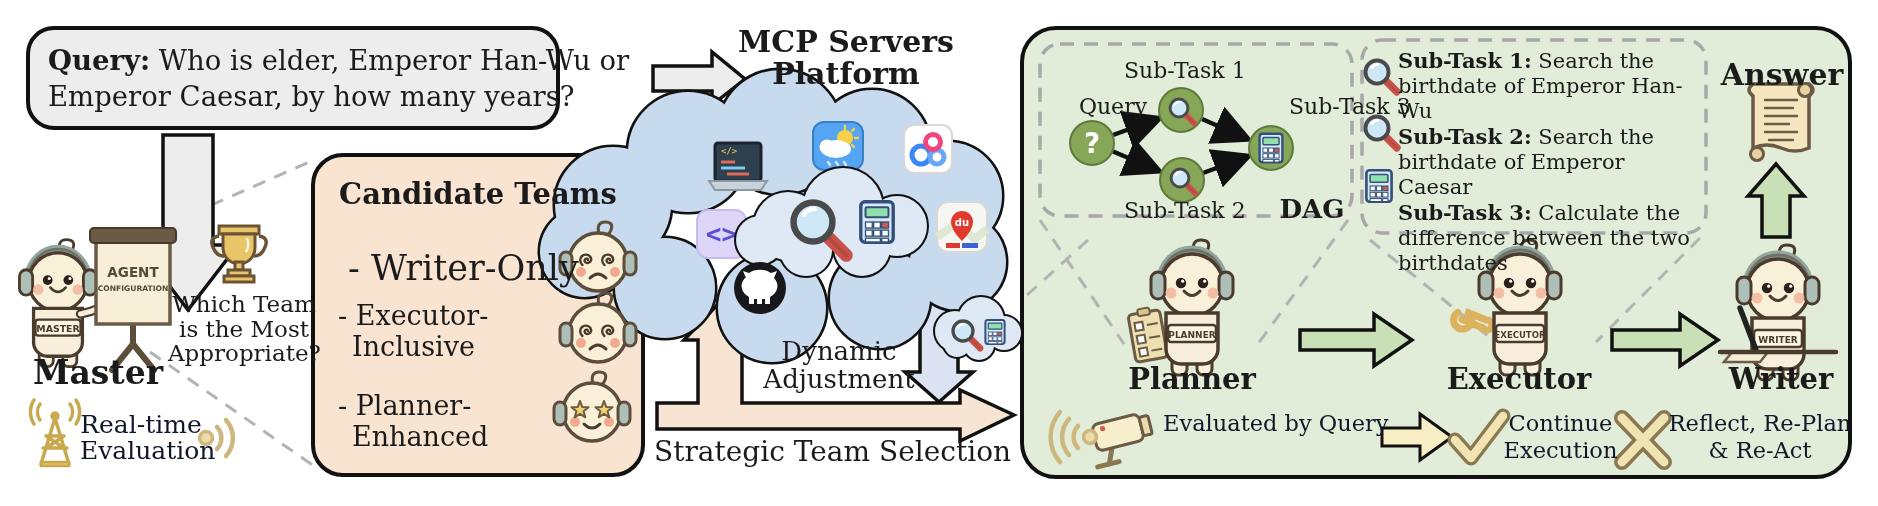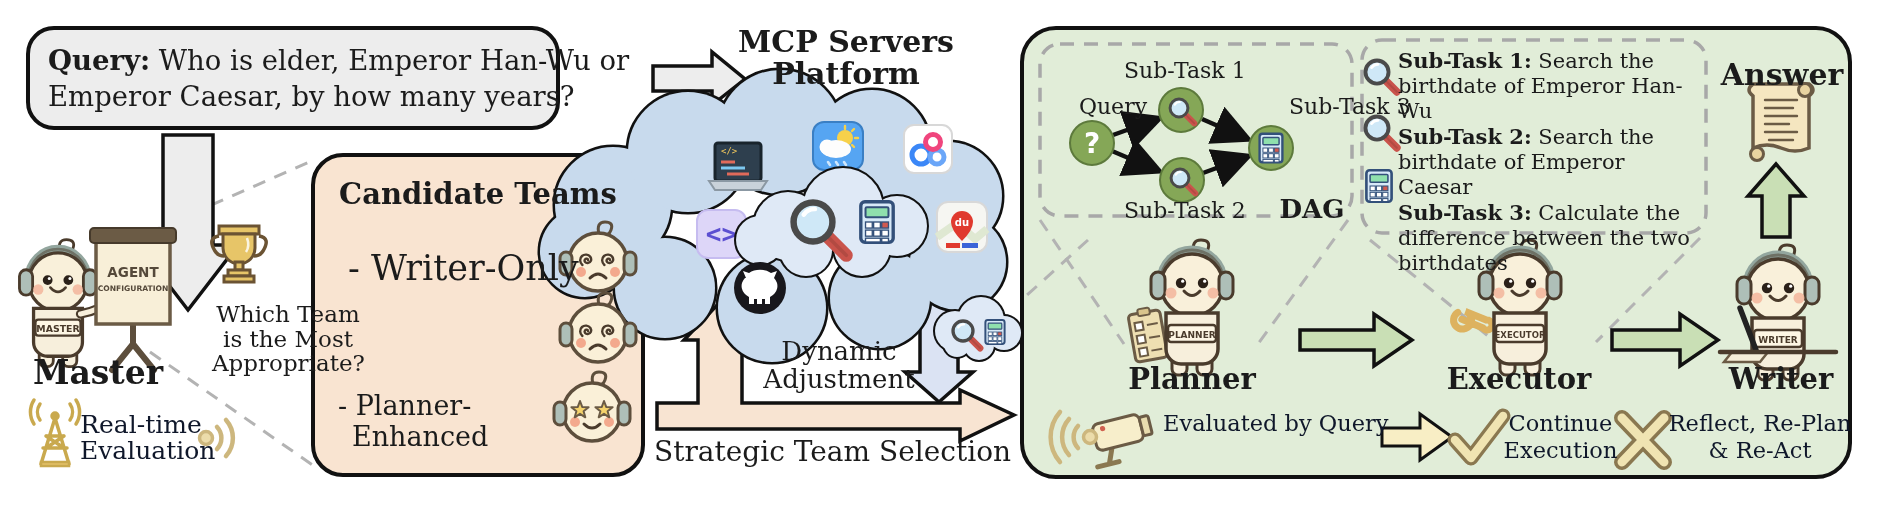--- a/index.html
+++ b/index.html
@@ -348,35 +348,39 @@
 <div class="t nw" style="left:48px;top:42px;width:492px;font-size:27.5px;line-height:36px;text-align:center;">
   <div><span class="b">Query:</span><span> Who is elder, Emperor Han-Wu or</span></div>
   <div>Emperor Caesar, by how many years?</div>
 </div>
 
 <div class="t b c" style="left:726px;top:26px;width:240px;font-size:30px;line-height:32px;">
   <div>MCP Servers</div>
   <div>Platform</div>
 </div>
 
-<div class="t c" style="left:168px;top:302px;width:152px;font-size:23px;line-height:24.5px;margin-left:44px;">
+<div class="t c" style="left:168px;top:292px;width:152px;font-size:23px;line-height:24.5px;">
   <div>Which Team</div>
   <div>is the Most</div>
   <div>Appropriate?</div>
 </div>
 
 <div class="t b c nw" style="left:28px;top:354px;width:140px;font-size:33px;">Master</div>
 
 <div class="t c gray" style="left:80px;top:412px;width:122px;font-size:25px;line-height:25.5px;">
   <div>Real-time</div>
   <div>Evaluation</div>
 </div>
 
 <div class="t b c nw" style="left:318px;top:178px;width:320px;font-size:29px;">Candidate Teams</div>
 <div class="t nw" style="left:348px;top:248px;font-size:35px;">- Writer-Only</div>
+<div class="t" style="left:338px;top:300px;font-size:27px;line-height:31px;">
+  <div class="nw">- Executor-</div>
+  <div class="nw" style="padding-left:14px;">Inclusive</div>
+</div>
 <div class="t" style="left:338px;top:390px;font-size:27px;line-height:31px;">
   <div class="nw">- Planner-</div>
   <div class="nw" style="padding-left:14px;">Enhanced</div>
 </div>
 
 <div class="t c" style="left:760px;top:337px;width:158px;font-size:26px;line-height:28px;">
   <div>Dynamic</div>
   <div>Adjustment</div>
 </div>
 <div class="t c nw" style="left:650px;top:436px;width:365px;font-size:28px;">Strategic Team Selection</div>

